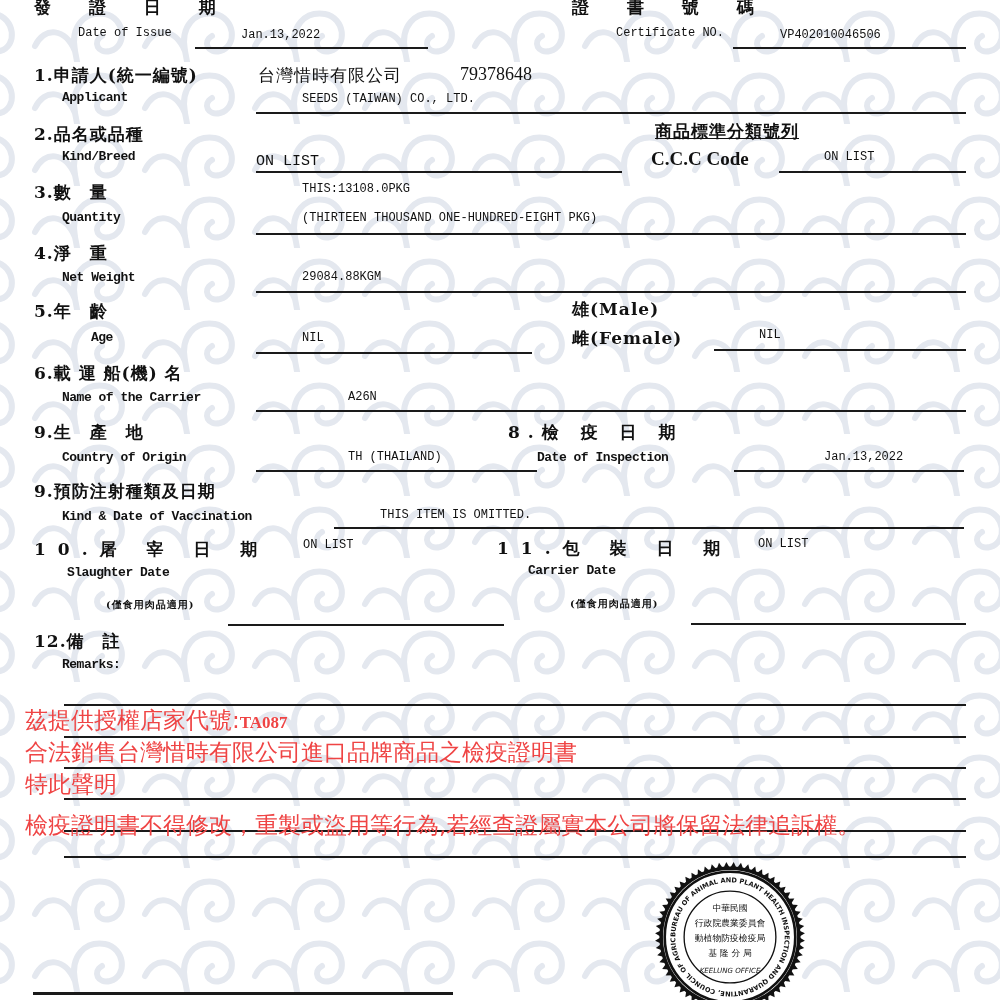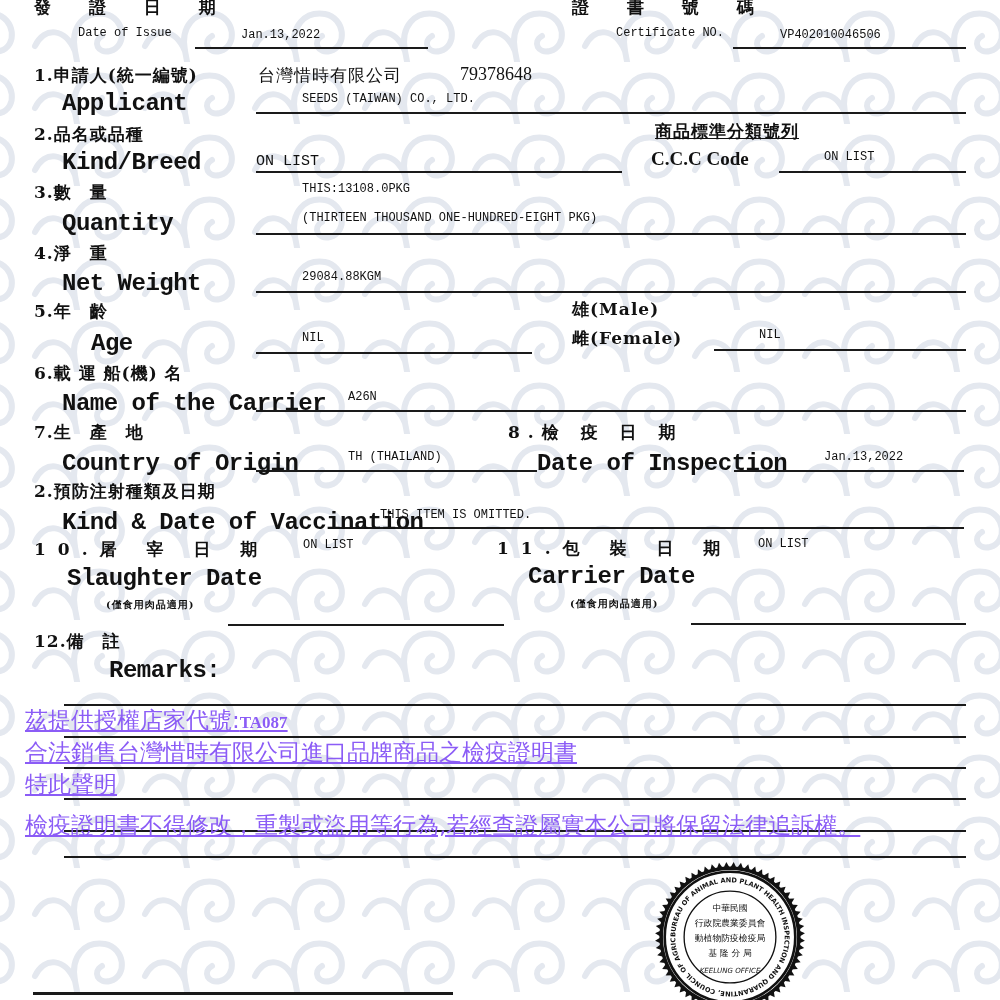--- a/index.html
+++ b/index.html
@@ -9,28 +9,28 @@
     font-family: "Liberation Sans", sans-serif;
     color: #111;
   }
   .watermark {
     position: absolute; left: 0; top: 0; width: 1000px; height: 1000px;
     z-index: 0; pointer-events: none;
   }
   .abs { position: absolute; z-index: 2; white-space: nowrap; }
   .zh { font-family: "DejaVu Serif", serif; font-weight: bold; font-size: 17px; letter-spacing: 1px; }
   .zh-wide { letter-spacing: 16px; }
-  .en-label { font-family: "Liberation Mono", monospace; font-weight: bold; font-size: 24px; letter-spacing: -0.5px; }
+  .en-label { font-family: "Liberation Mono", monospace; font-weight: bold; font-size: 13px; letter-spacing: -0.5px; }
   .sans { font-family: Liberation Mono, monospace; font-size: 12px; margin-left: 44px; }
   .mono-val { font-family: "Liberation Mono", monospace; font-size: 15px; }
   .small-note { font-family: "DejaVu Serif", serif; font-weight: bold; font-size: 10px; letter-spacing: 1px; }
   .line { position: absolute; height: 2px; background: #1a1a1a; z-index: 1; }
   .blue {
-    font-family: "DejaVu Sans", sans-serif; font-size: 23px; color: #8b5cf6;
-    position: absolute; z-index: 3; white-space: nowrap; text-decoration: underline;
+    font-family: "DejaVu Sans", sans-serif; font-size: 23px; color: #ef4444;
+    position: absolute; z-index: 3; white-space: nowrap;
   }
   .blue .code { font-family: "Liberation Serif", serif; font-weight: bold; font-size: 17px; }
   .seal { position: absolute; left: 645px; top: 862px; z-index: 2; }
 </style>
 </head>
 <body>
 
 <svg class="watermark" width="1000" height="1000" xmlns="http://www.w3.org/2000/svg">
   <defs>
     <g id="swirl" fill="none" stroke="#e4e8ef" stroke-width="6" stroke-linecap="round">
@@ -88,48 +88,48 @@
 <div class="abs zh" style="left:572px;top:298px;font-family:'DejaVu Serif',serif;">雄(Male)</div>
 <div class="abs zh" style="left:572px;top:327px;font-family:'DejaVu Serif',serif;">雌(Female)</div>
 <div class="abs sans" style="left:715px;top:328px;">NIL</div>
 <div class="line" style="left:714px;top:349px;width:252px;"></div>
 
 <div class="abs zh" style="left:34px;top:362px;">6.載 運 船(機) 名</div>
 <div class="abs en-label" style="left:62px;top:390px;">Name of the Carrier</div>
 <div class="abs sans" style="left:304px;top:390px;">A26N</div>
 <div class="line" style="left:256px;top:410px;width:710px;"></div>
 
-<div class="abs zh" style="left:34px;top:421px;">7.生　產　地</div>
+<div class="abs zh" style="left:34px;top:421px;">9.生　產　地</div>
 <div class="abs en-label" style="left:62px;top:450px;">Country of Origin</div>
 <div class="abs sans" style="left:304px;top:450px;">TH (THAILAND)</div>
 <div class="line" style="left:256px;top:470px;width:281px;"></div>
 <div class="abs zh" style="left:508px;top:421px;letter-spacing:8px;">8.檢 疫 日 期</div>
 <div class="abs en-label" style="left:537px;top:450px;">Date of Inspection</div>
 <div class="abs sans" style="left:780px;top:450px;">Jan.13,2022</div>
 <div class="line" style="left:734px;top:470px;width:230px;"></div>
 
-<div class="abs zh" style="left:34px;top:480px;">2.預防注射種類及日期</div>
+<div class="abs zh" style="left:34px;top:480px;">9.預防注射種類及日期</div>
 <div class="abs en-label" style="left:62px;top:509px;text-align:right;">Kind &amp; Date of Vaccination</div>
 <div class="abs sans" style="left:336px;top:508px;">THIS ITEM IS OMITTED.</div>
 <div class="line" style="left:334px;top:527px;width:630px;"></div>
 
 <div class="abs zh" style="left:34px;top:538px;letter-spacing:12px;">10.屠 宰 日 期</div>
 <div class="abs en-label" style="left:67px;top:565px;">Slaughter Date</div>
 <div class="abs sans" style="left:259px;top:538px;">ON LIST</div>
 <div class="abs small-note" style="left:106px;top:598px;">(僅食用肉品適用)</div>
 <div class="line" style="left:228px;top:624px;width:276px;"></div>
 
 <div class="abs zh" style="left:497px;top:537px;letter-spacing:12px;">11.包 裝 日 期</div>
 <div class="abs en-label" style="left:528px;top:563px;">Carrier Date</div>
 <div class="abs sans" style="left:714px;top:537px;">ON LIST</div>
 <div class="abs small-note" style="left:570px;top:597px;">(僅食用肉品適用)</div>
 <div class="line" style="left:691px;top:623px;width:275px;"></div>
 
 <div class="abs zh" style="left:34px;top:630px;">12.備　註</div>
-<div class="abs en-label" style="left:62px;top:657px;margin-left:47px;">Remarks:</div>
+<div class="abs en-label" style="left:62px;top:657px;">Remarks:</div>
 
 <div class="line" style="left:64px;top:704px;width:902px;"></div>
 <div class="line" style="left:64px;top:736px;width:902px;"></div>
 <div class="line" style="left:64px;top:767px;width:902px;"></div>
 <div class="line" style="left:64px;top:798px;width:902px;"></div>
 <div class="line" style="left:64px;top:830px;width:902px;"></div>
 <div class="line" style="left:64px;top:856px;width:902px;"></div>
 
 <div class="blue" style="left:25px;top:705px;">
   <span>茲提供授權店家代號:</span><span class="code">TA087</span>

